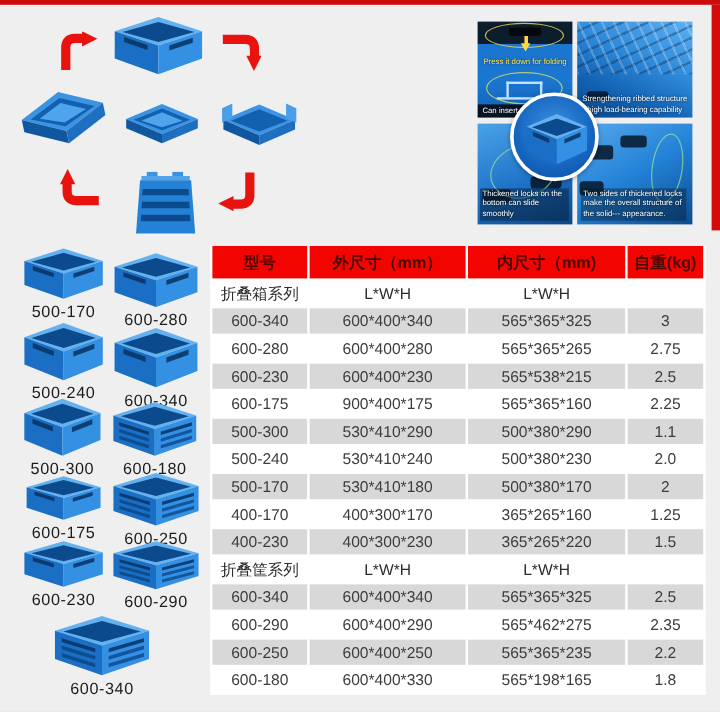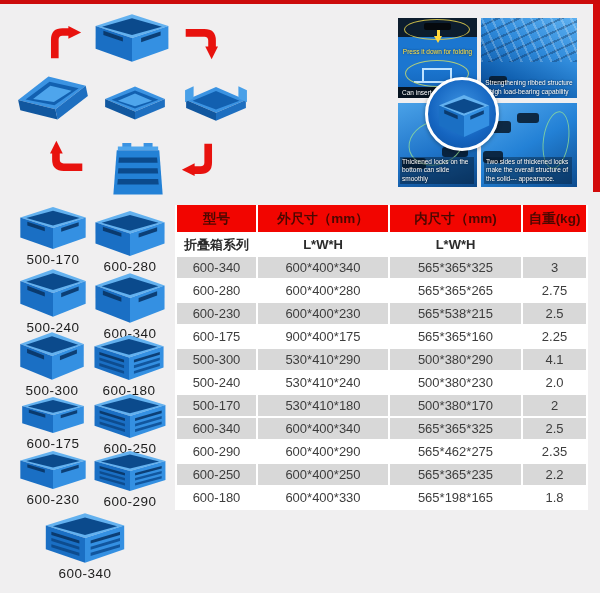--- a/index.html
+++ b/index.html
@@ -72,21 +72,21 @@
   table { border-collapse:collapse; width:411px; table-layout:fixed; }
   col.c-model  { width:81px; }
   col.c-outer  { width:132px; }
   col.c-inner  { width:133px; }
   col.c-weight { width:65px; }
   th { background:#f20500; color:#4b0800; font-size:13.5px; font-weight:bold;
        height:28px; border:2px solid #fff; border-top:none; }
   td { background:#fff; color:#3d3d3d; font-size:13px; text-align:center;
        height:23px; border:2px solid #fff; border-top:none; line-height:1; }
   tr.alt td { background:#d8d8d8; }
-  tr.series td { font-weight:bold; color:#2b2b2b; }
+  tr.series td { font-weight:normal; color:#2b2b2b; }
 </style>
 </head>
 <body>
 
 <svg width="0" height="0" style="position:absolute" aria-hidden="true">
   <defs>
     <symbol id="sym-open" viewBox="0 0 120 84" preserveAspectRatio="none">
       <polygon points="60,2 116,22 60,42 4,22" fill="#63b1ef"></polygon>
       <polygon points="60,9 106,23 60,37 14,23" fill="#0b4a8c"></polygon>
       <polygon points="4,22 60,42 60,82 4,60" fill="#1a6fc4"></polygon>
@@ -337,34 +337,52 @@
           <tr class="">
             <td>600-175</td>
             <td>900*400*175</td>
             <td>565*365*160</td>
             <td>2.25</td>
           </tr>
           <tr class="alt">
             <td>500-300</td>
             <td>530*410*290</td>
             <td>500*380*290</td>
-            <td>4.1</td>
+            <td>1.1</td>
           </tr>
           <tr class="">
             <td>500-240</td>
             <td>530*410*240</td>
             <td>500*380*230</td>
             <td>2.0</td>
           </tr>
           <tr class="alt">
             <td>500-170</td>
             <td>530*410*180</td>
             <td>500*380*170</td>
             <td>2</td>
           </tr>
+          <tr class="">
+            <td>400-170</td>
+            <td>400*300*170</td>
+            <td>365*265*160</td>
+            <td>1.25</td>
+          </tr>
+          <tr class="alt">
+            <td>400-230</td>
+            <td>400*300*230</td>
+            <td>365*265*220</td>
+            <td>1.5</td>
+          </tr>
+          <tr class=" series">
+            <td>折叠筐系列</td>
+            <td>L*W*H</td>
+            <td>L*W*H</td>
+            <td></td>
+          </tr>
           <tr class="alt">
             <td>600-340</td>
             <td>600*400*340</td>
             <td>565*365*325</td>
             <td>2.5</td>
           </tr>
           <tr class="">
             <td>600-290</td>
             <td>600*400*290</td>
             <td>565*462*275</td>

